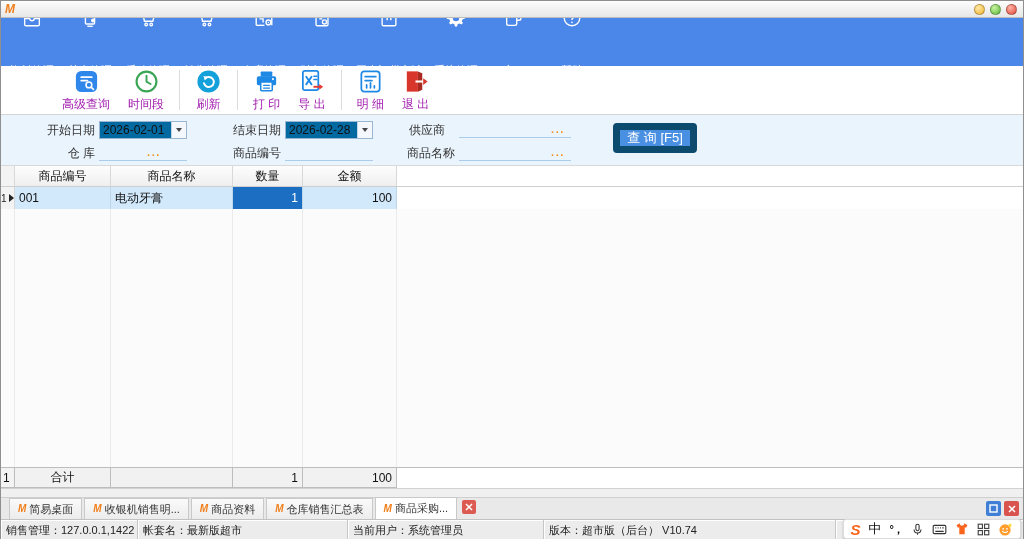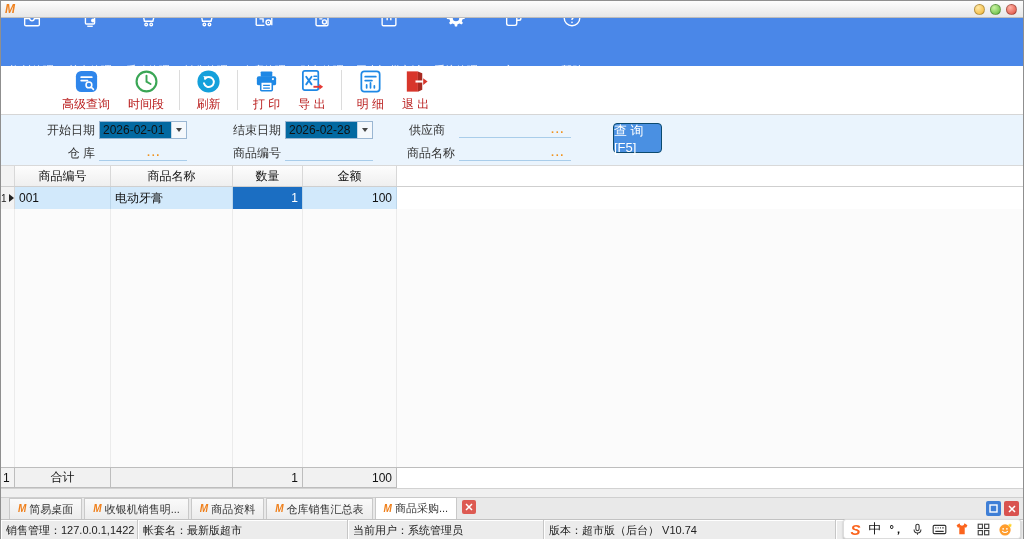--- a/index.html
+++ b/index.html
@@ -24,34 +24,34 @@
              color:#fff; cursor:default;gap:32px; }
   .mt-item.wide { width:76px; }
   .mt-item .ico { height:24px; display:flex; align-items:center; justify-content:center; }
   .mt-item .lbl { font-size:11px; margin-top:2px; white-space:nowrap; }
   .mt-item svg { display:block; }
 
   
   .sub-toolbar { height:49px; background:#fff; border-bottom:1px solid #d6d6d6; display:flex; align-items:center; padding-left:52px; }
   .st-item { display:flex; flex-direction:column; align-items:center; justify-content:center; height:46px; padding:0 9px; }
   .st-item .ico { height:28px; display:flex; align-items:center; justify-content:center; }
-  .st-item .lbl { font-size:12px; color:#b91c1c; margin-top:1px; white-space:nowrap; }
+  .st-item .lbl { font-size:12px; color:#a21caf; margin-top:1px; white-space:nowrap; }
   .st-sep { width:1px; height:40px; background:#dcdcdc; margin:0 6px; }
 
   
   .filter { position:relative; height:51px; background:#eaf4fd; border-bottom:1px solid #d9d9d9; font-size:12px; color:#333; }
   .f-label { position:absolute; height:16px; line-height:16px; text-align:right; }
   .combo { position:absolute; height:18px; background:#0369a1; border:1px solid #9ab6d2; display:flex; }
   .combo .val { flex:1; font-size:12px; line-height:16px; padding-left:3px; color:#111; }
   .combo .drop { width:15px; border-left:1px solid #c4d6e6; display:flex; align-items:center; justify-content:center; background:#f4f8fc; }
   .combo .drop i { width:0; height:0; border-left:3.5px solid transparent; border-right:3.5px solid transparent; border-top:4px solid #444; }
   .ufield { position:absolute; height:17px; border-bottom:1px solid #a9cdea; display:flex; align-items:flex-end; justify-content:flex-end; }
   .ufield .dots { color:#f0931f; font-weight:bold; font-size:11px; letter-spacing:1px; line-height:10px; padding-right:6px; }
-  .query-btn { position:absolute; left:612px; top:8px; width:49px; height:30px; background:#4a90e2; color:#fff;
-               border:1px solid #0c4a6e; border-radius:4px; font-size:13px; display:flex; align-items:center; justify-content:center; }
+  .query-btn { position:absolute; left:612px; top:8px; width:84px; height:30px; background:#4a90e2; color:#fff;
+               border:7px solid #0c4a6e; border-radius:4px; font-size:13px; display:flex; align-items:center; justify-content:center; }
 
   
   .grid { height:331px; display:flex; flex-direction:column; background:#fff; }
   .g-header { height:21px; display:flex; background:linear-gradient(#fdfdfd,#efefef); border-bottom:1px solid #cfcfcf; }
   .g-header .hc { font-size:12px; color:#111; display:flex; align-items:center; justify-content:center;
                   border-right:1px solid #d8d8d8; }
   .g-row { height:22px; display:flex; background:#d2e9fb; }
   .g-row .c { font-size:12px; color:#111; display:flex; align-items:center; border-right:1px solid #bcd6ea; overflow:hidden; }
   .c.right { justify-content:flex-end; padding-right:4px; }
   .c.left { padding-left:4px; }

